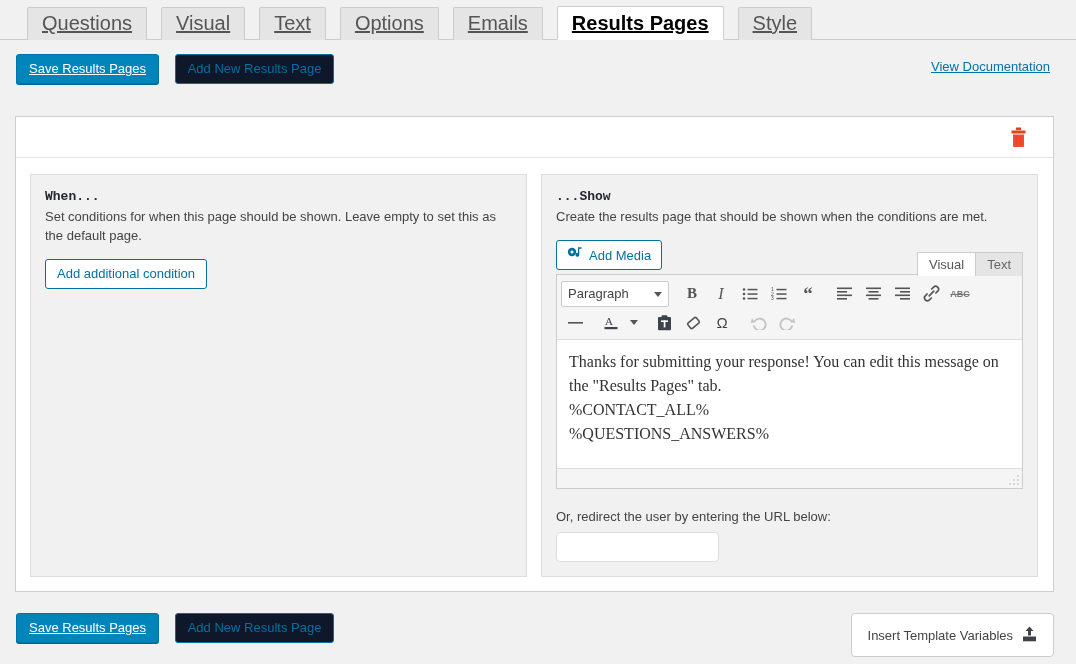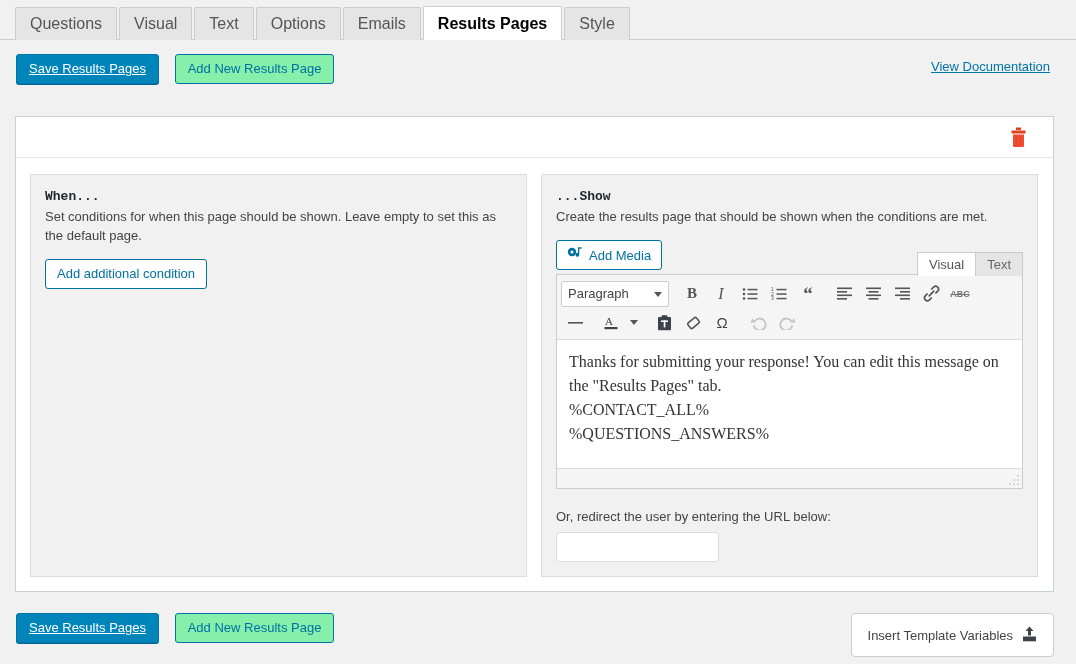--- a/index.html
+++ b/index.html
@@ -21,30 +21,31 @@
     padding-left: 14px;
     white-space: nowrap;
     background: #f1f1f1;
   }
   .tab {
     display: inline-block;
     vertical-align: bottom;
     height: 33px;
     line-height: 31px;
     padding: 0 14px;
-    margin: 0 1px -1px 1px;
+    margin: 0 1px -1px 13px;
     border: 1px solid #ccc;
     border-bottom: none;
     background: #e5e5e5;
     color: #555;
-    font-size: 16px;
+    font-size: 20px;
     border-radius: 2px 2px 0 0;
     cursor: pointer;
     position: relative;
     top: 6px;
+    text-decoration: underline;
   }
   .tab.active {
     background: #fff;
     color: #000;
     font-weight: bold;
     height: 34px;
     line-height: 33px;
     border-bottom: 1px solid #fff;
     z-index: 2;
   }
@@ -67,21 +68,21 @@
     white-space: nowrap;
   }
   .btn-primary {
     background: #0085ba;
     border: 1px solid #0073aa;
     color: #fff;
     box-shadow: 0 1px 0 #006799;
     text-decoration: underline;
   }
   .btn-secondary {
-    background: #86efac;
+    background: #0f172a;
     border: 1px solid #0071a1;
     color: #0071a1;
     margin-left: 12px;
   }
   .doc-link {
     position: absolute;
     right: 26px;
     top: 19px;
     color: #0073aa;
     font-size: 13px;

